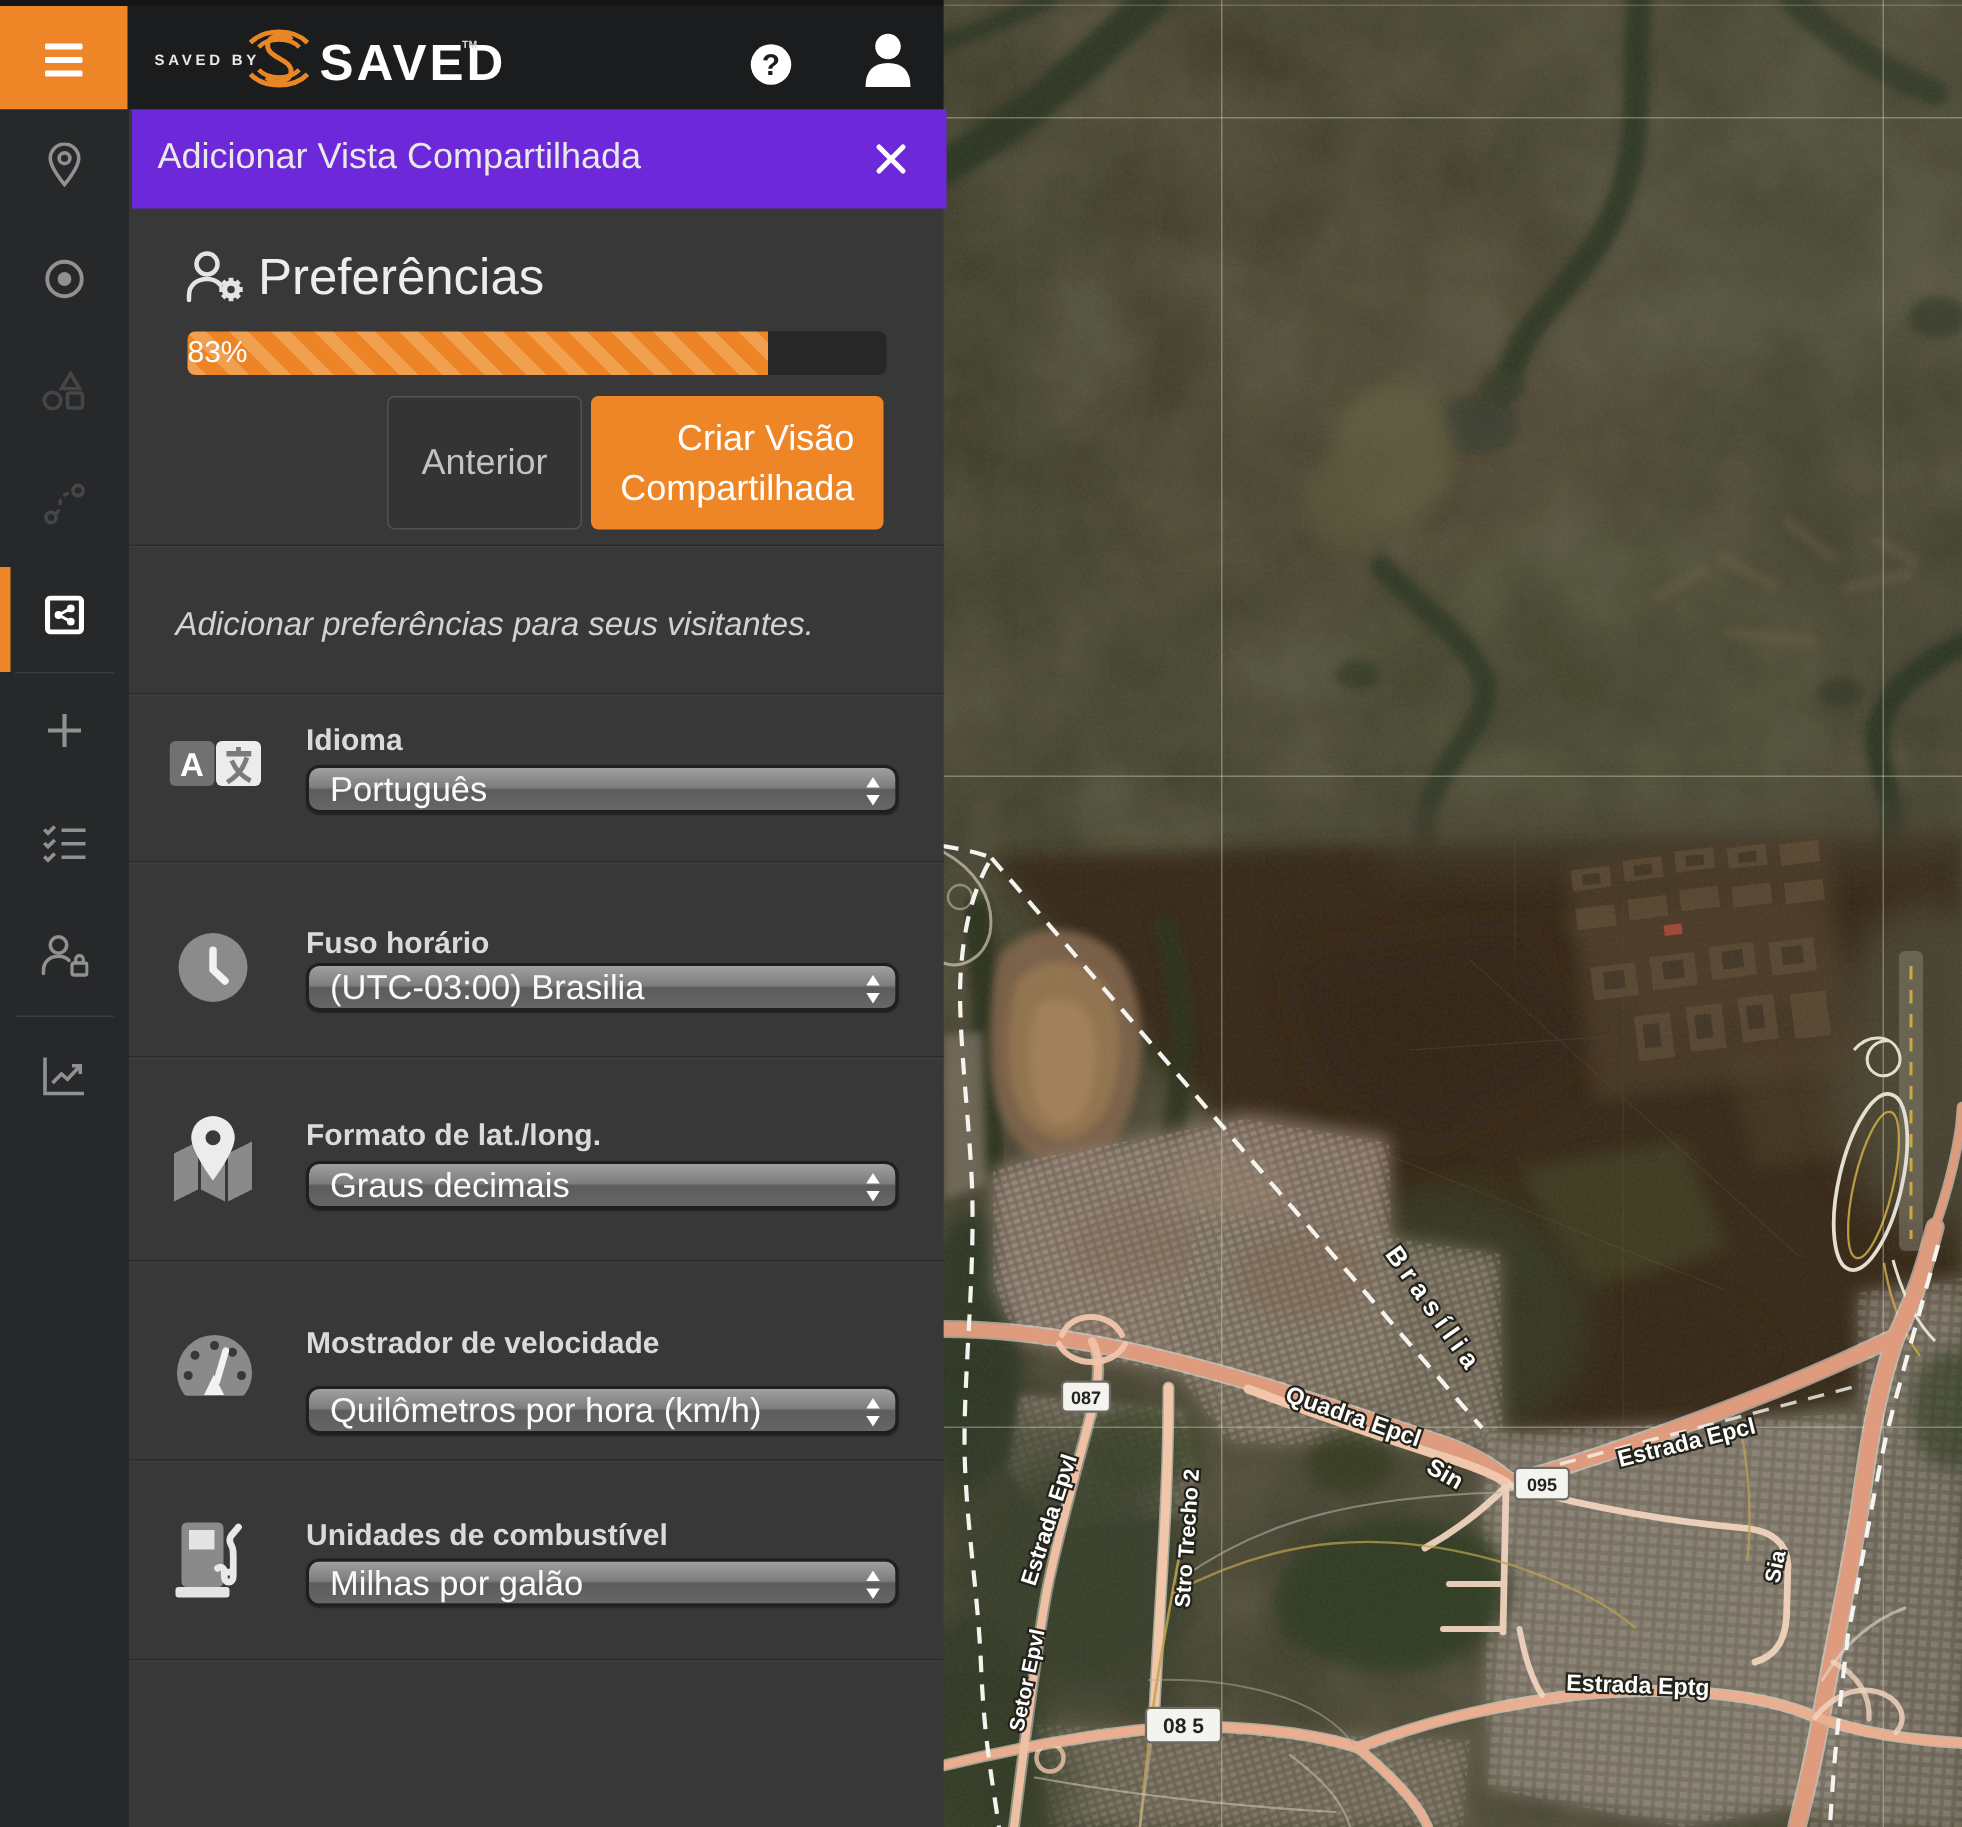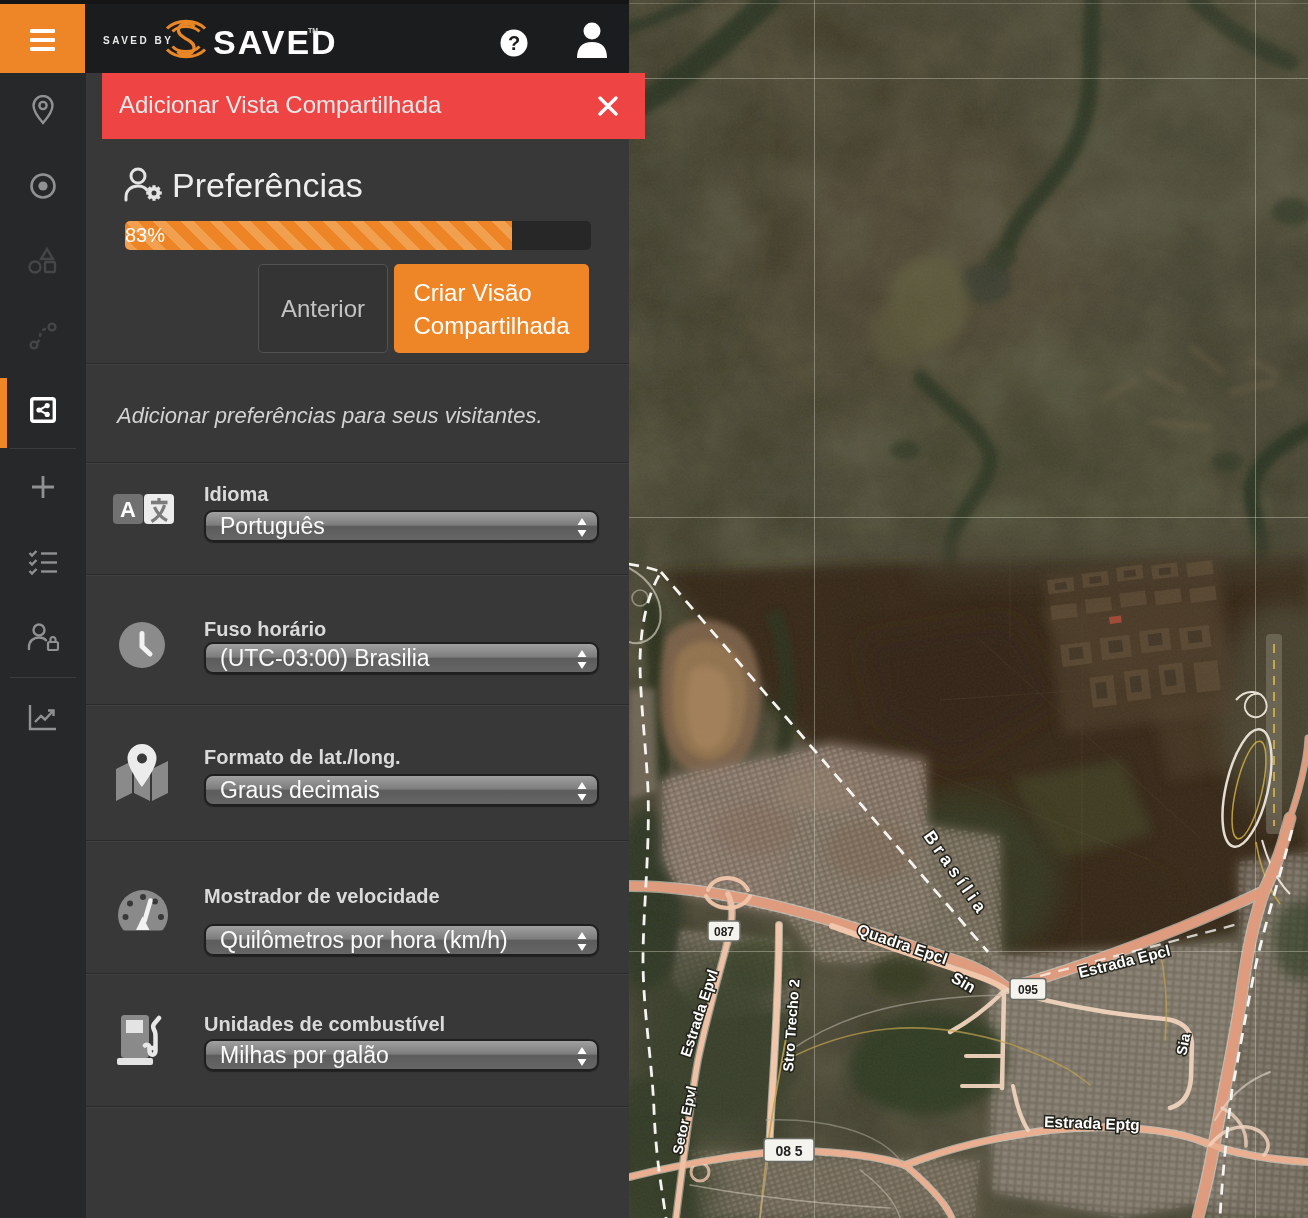--- a/index.html
+++ b/index.html
@@ -21,36 +21,36 @@
   #tm { position:absolute; left:308px; top:23px; color:#d8d8d8; font-size:7px; font-weight:bold;}
 
   
   #sidebar { position:absolute; left:0; top:73px; width:86px; height:1145px; background:#272829; }
   .sideicon { position:absolute; left:0; width:86px; height:44px; display:flex; align-items:center; justify-content:center; }
   .sdiv { position:absolute; left:10px; width:66px; height:1px; background:#3b3c3d; }
   #activebar { position:absolute; left:0; top:305px; width:7px; height:70px; background:#ee8527; }
 
   
   #panel { position:absolute; left:86px; top:73px; width:543px; height:1145px; background:#383838; }
-  #ptitle { position:absolute; left:16px; top:0; width:543px; height:66px; background:#ef4444; }
+  #ptitle { position:absolute; left:2px; top:0; width:543px; height:66px; background:#6d28d9; }
   #ptitle .t { position:absolute; left:17px; top:18px; font-size:24px; color:#e8e8e8; }
   #pclose { position:absolute; right:24px; top:17px; font-size:26px; color:#fff; font-weight:bold; }
 
   #heading { position:absolute; left:86px; top:93px; font-size:34px; color:#ededed; }
   
   #pbar { position:absolute; left:39px; top:148px; width:466px; height:29px; background:#272727; border-radius:5px; }
   #pfill { position:absolute; left:0; top:0; width:387px; height:29px; border-radius:5px 0 0 5px;
      background:repeating-linear-gradient(45deg, #f0a04e 0 9px, #ed8526 9px 20px); }
   #ptext { position:absolute; left:0; top:3px; width:466px; color:#fff; font-size:20px; }
 
   .btn { position:absolute; top:191px; height:89px; border-radius:5px; border:1px solid #525252;
      color:#c3c3c3; font-size:24px; display:flex; align-items:center; justify-content:center; background:#343434; }
   #btn1 { left:30px; width:134px; }
   #btn2 { left:172px; width:130px; }
-  #btn3 { left:308px; width:195px; background:#ee8527; border:none; color:#fff; text-align:left; line-height:33px; }
+  #btn3 { left:308px; width:195px; background:#ee8527; border:none; color:#fff; text-align:right; line-height:33px; }
 
   .hdiv { position:absolute; left:0; width:543px; height:2px; background:#2b2b2b; border-bottom:1px solid #414141; }
 
   #cfgtext { position:absolute; left:31px; top:330px; font-style:italic; font-size:22px; color:#d2d2d2; }
 
   .flabel { position:absolute; left:118px; font-size:20px; font-weight:700; color:#dadada; }
   .fsel { position:absolute; left:118px; width:395px; height:32px; border-radius:9px; border:2px solid #1f1f1f;
       background:linear-gradient(#a0a0a0 0%, #7d7d7d 46%, #5c5c5c 52%, #666 100%);
       color:#fafafa; font-size:23px; line-height:29px; padding-left:14px;
       box-shadow:0 1px 1px rgba(0,0,0,.4); }

